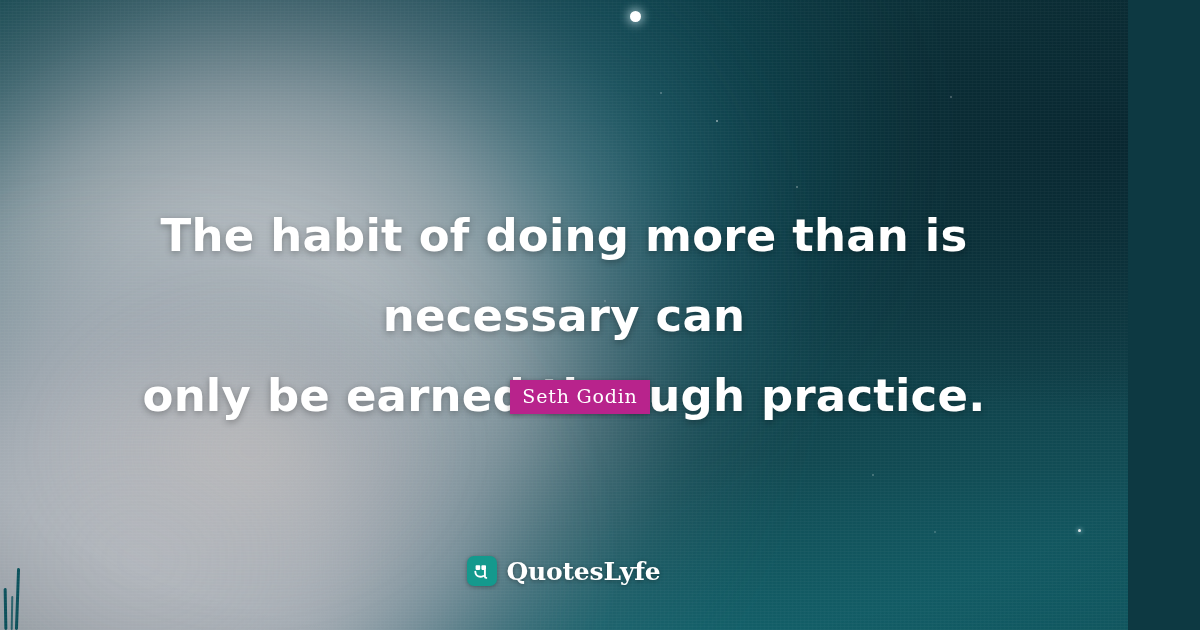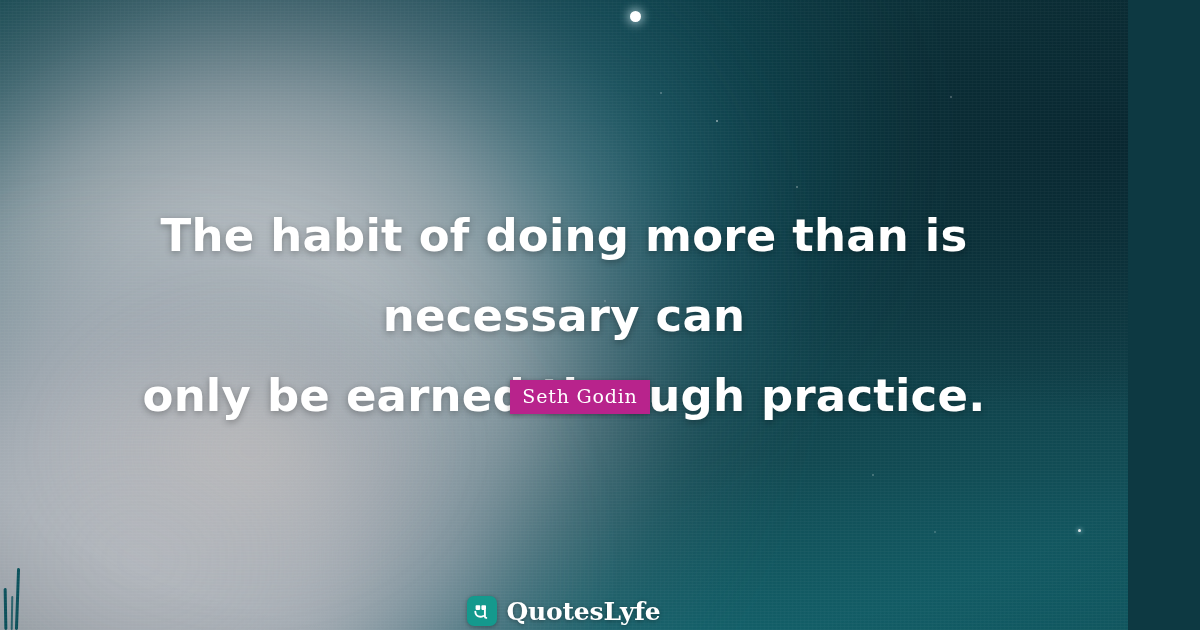--- a/index.html
+++ b/index.html
@@ -178,21 +178,20 @@
 
   .brand {
     position: absolute;
     left: 0;
     right: 0;
     top: 556px;
     display: flex;
     justify-content: center;
     align-items: center;
     gap: 9px;
-    margin-top: 40px;
   }
   .brand-mark {
     width: 30px;
     height: 30px;
     border-radius: 7px;
     background: #14998d;
     display: flex;
     align-items: center;
     justify-content: center;
     box-shadow: 0 1px 4px rgba(0,0,0,0.35);

